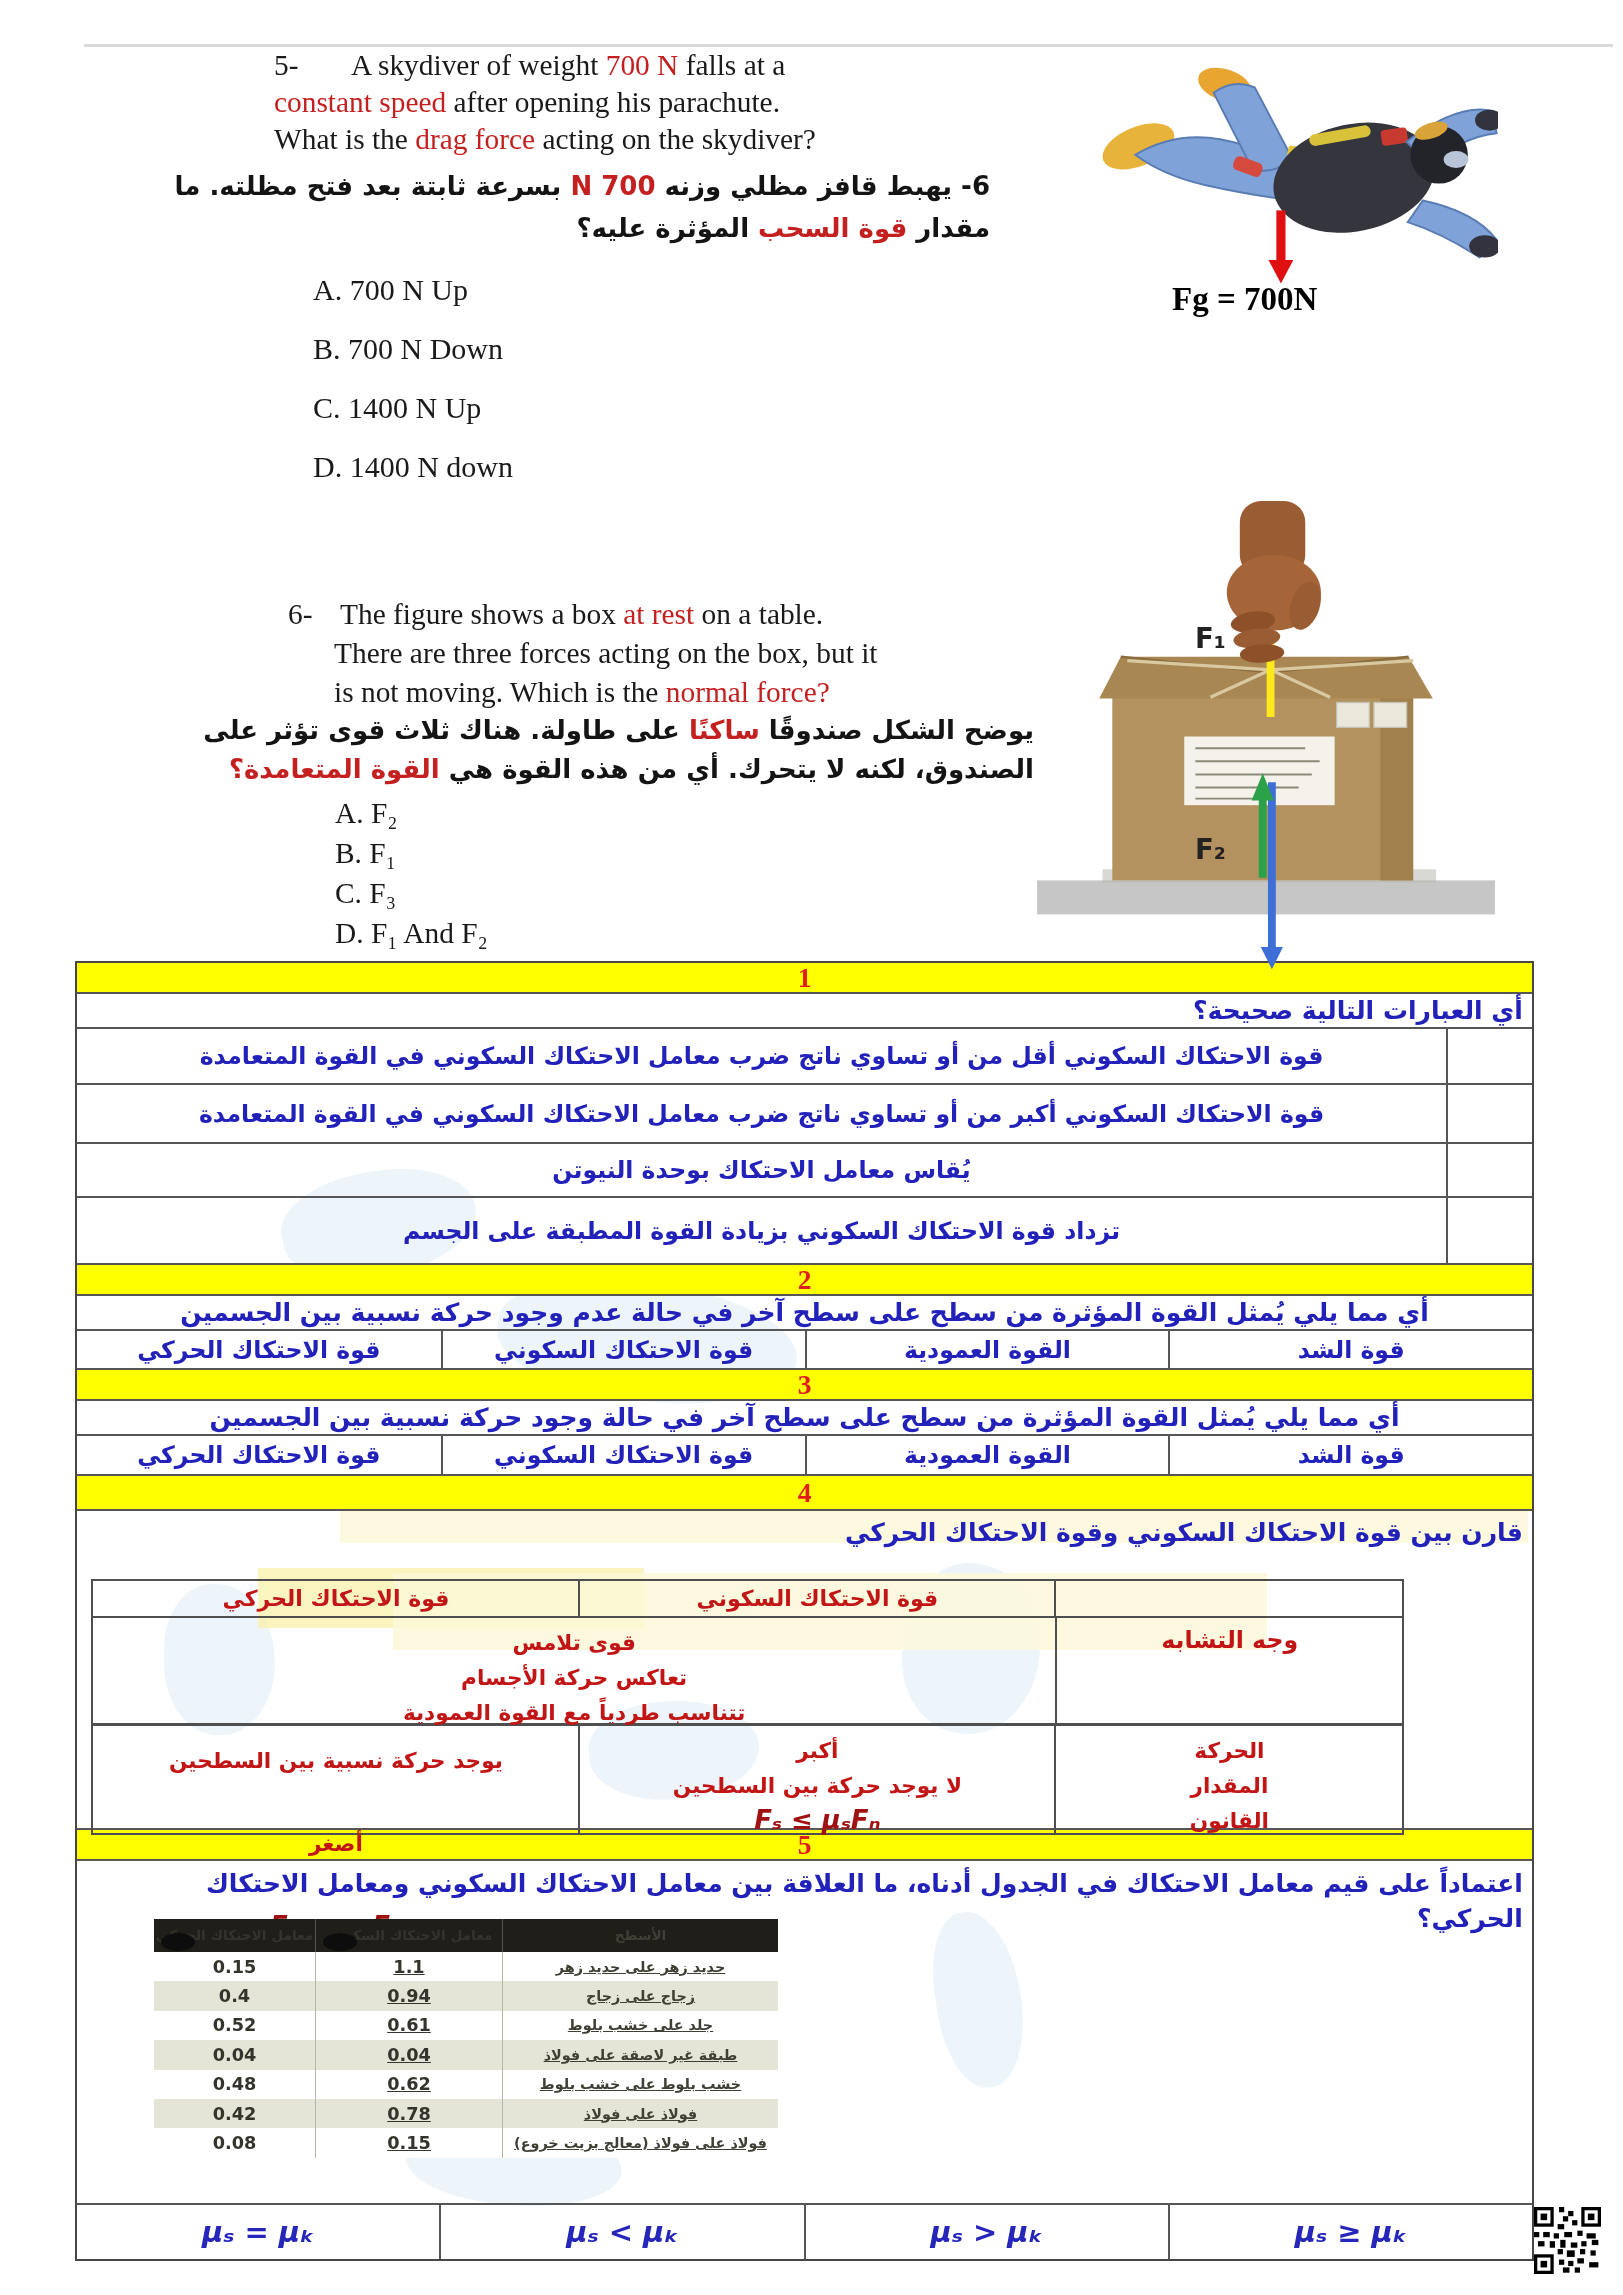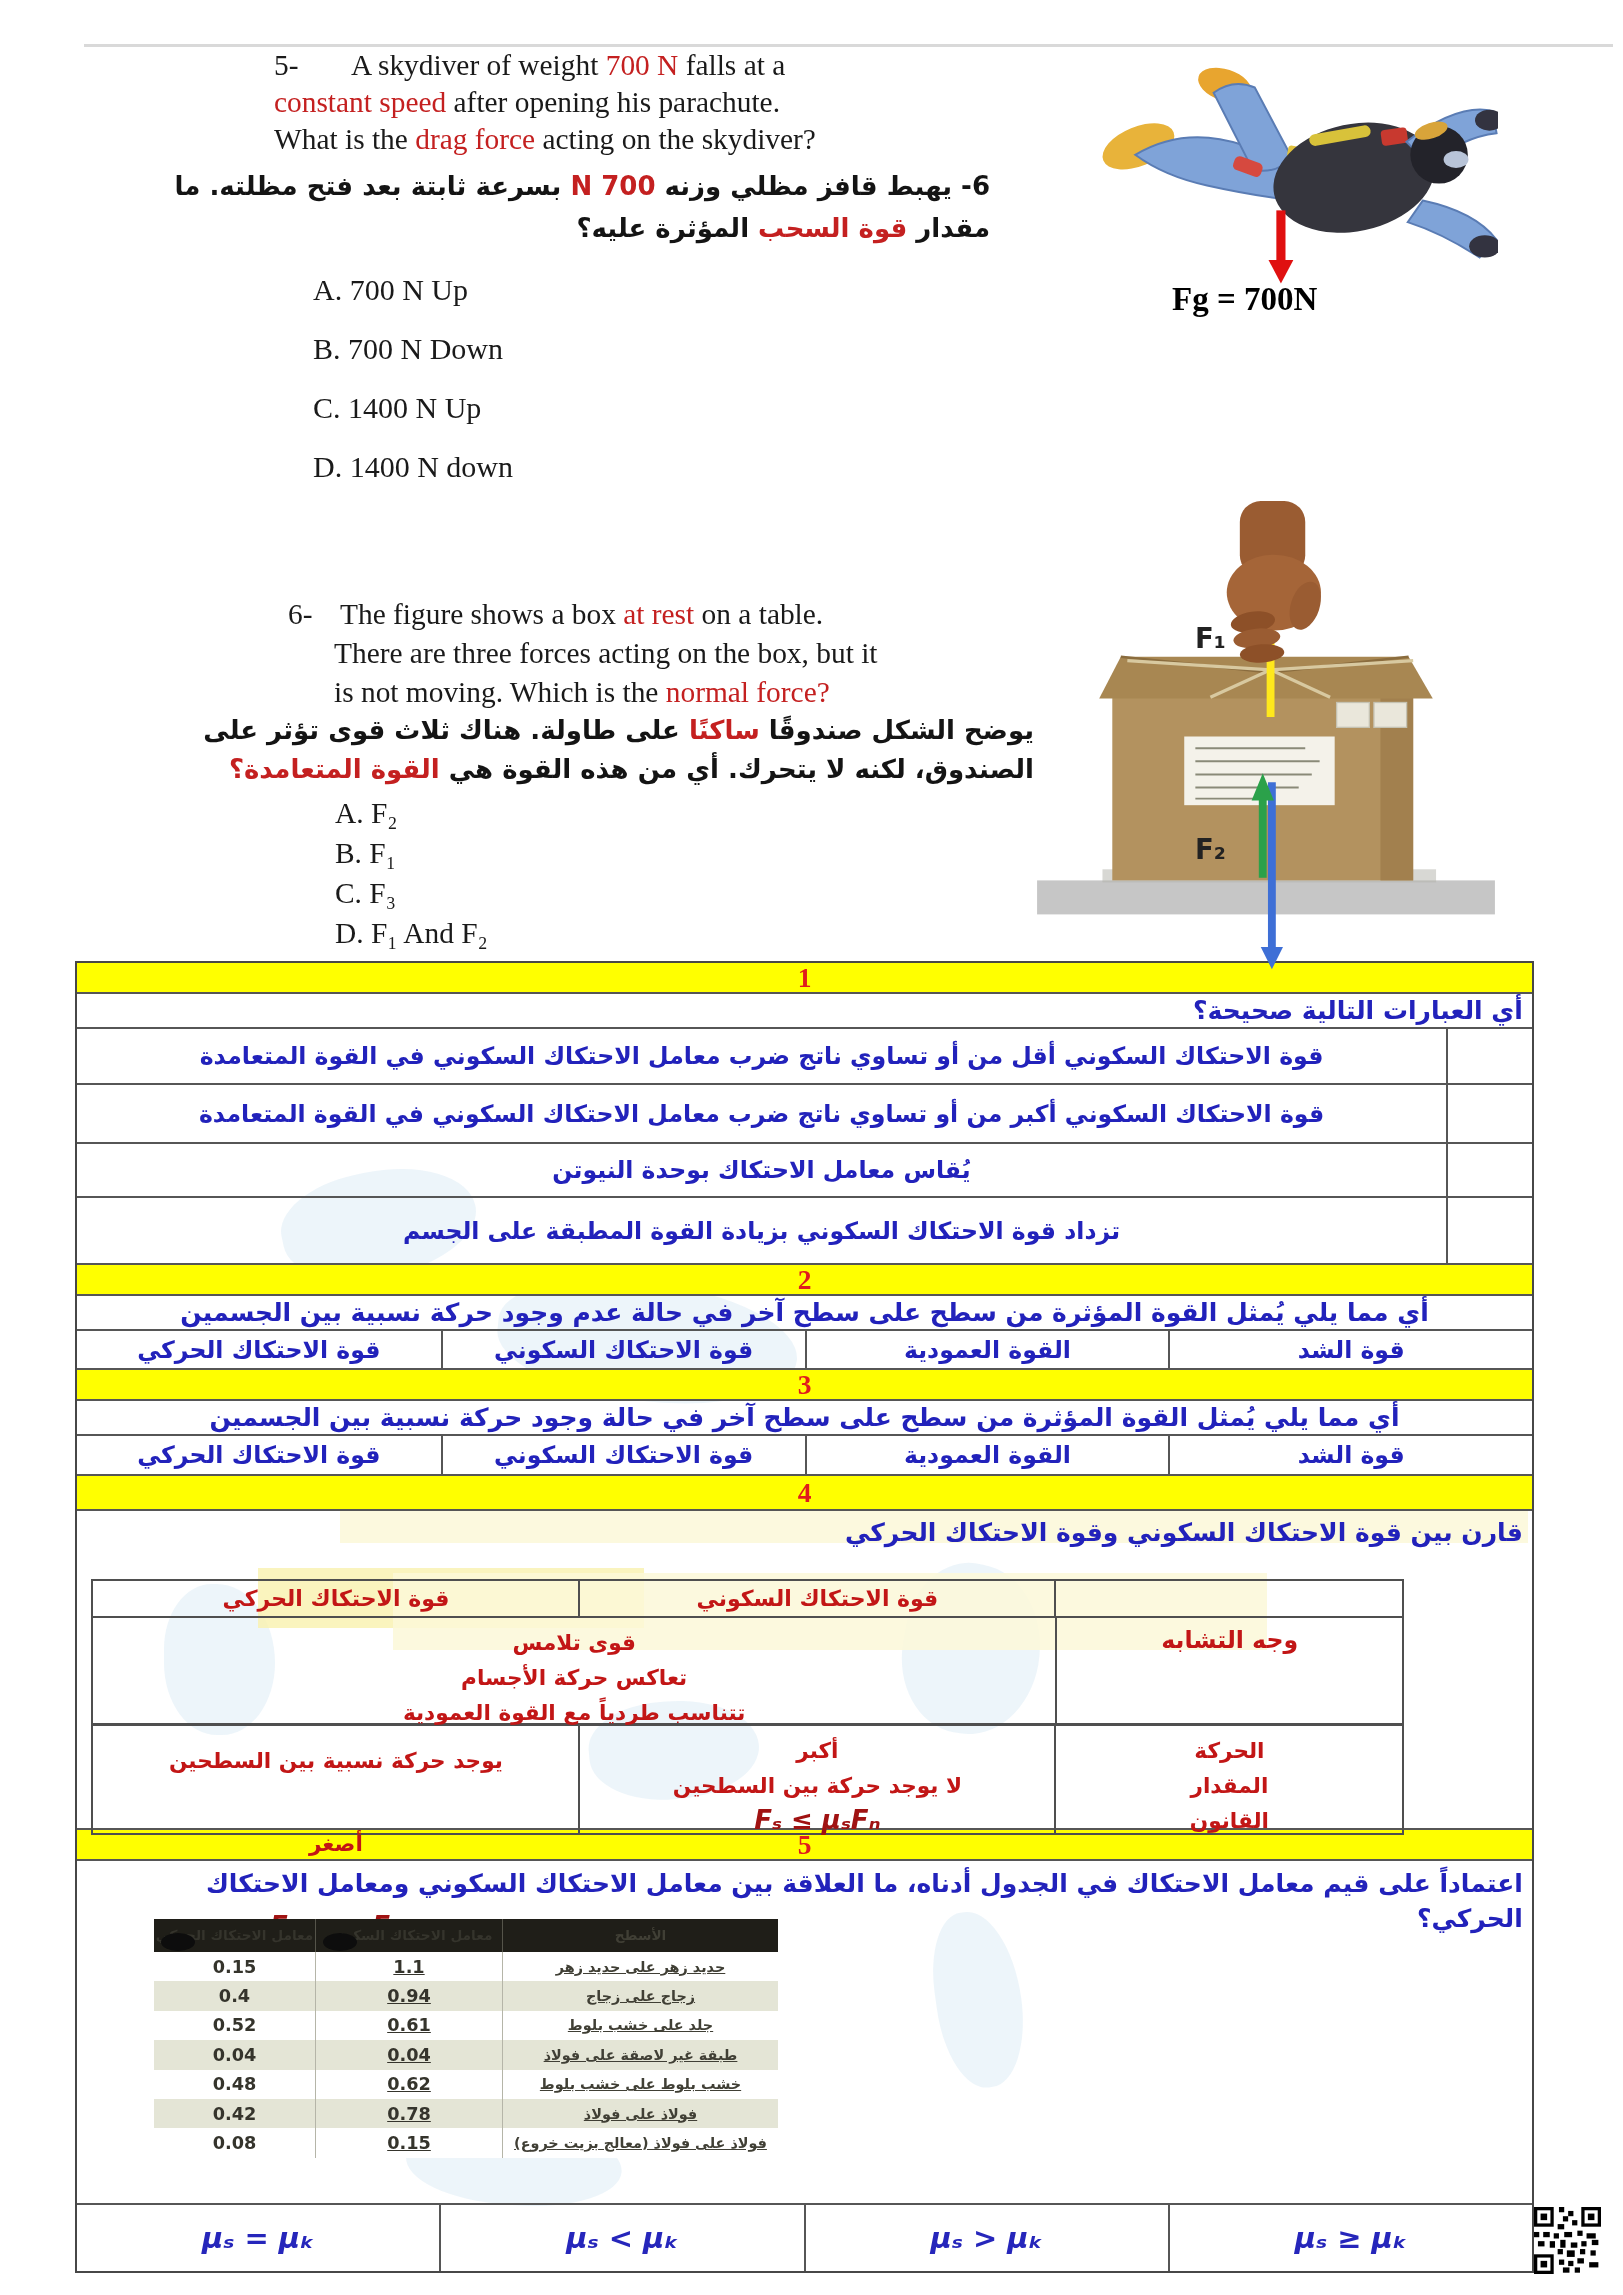--- a/index.html
+++ b/index.html
@@ -351,21 +351,21 @@
           <div class="col-kn">0.42</div>
         </div>
         <div class="d-row d-body">
           <div class="col-surf">فولاذ على فولاذ (معالج بزيت خروع)</div>
           <div class="col-st">0.15</div>
           <div class="col-kn">0.08</div>
         </div>
       </div>
     </div>
 
-    <div class="row mu-row" style="height:68px;">
+    <div class="row mu-row" style="height:56px;">
       <div>μₛ = μₖ</div>
       <div>μₛ &lt; μₖ</div>
       <div>μₛ &gt; μₖ</div>
       <div>μₛ ≥ μₖ</div>
     </div>
   </div>
 
   <div class="abs" style="left:1534px;top:2207px;width:67px;height:67px;z-index:2;">
     <svg width="67" height="67" viewBox="0 0 102 102">
       <rect width="102" height="102" fill="#ffffff"></rect>

